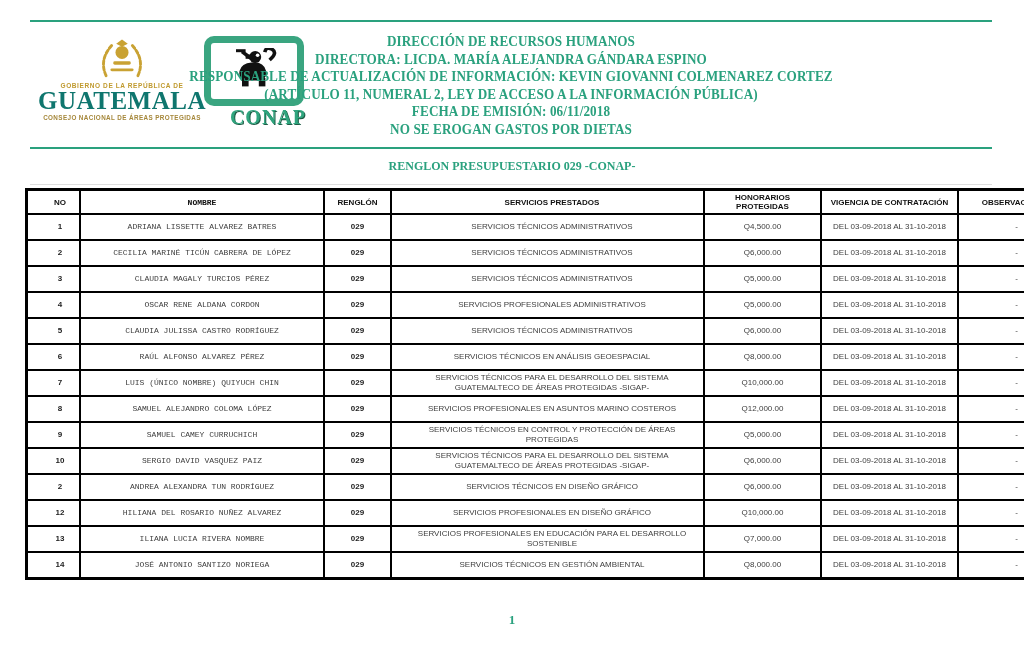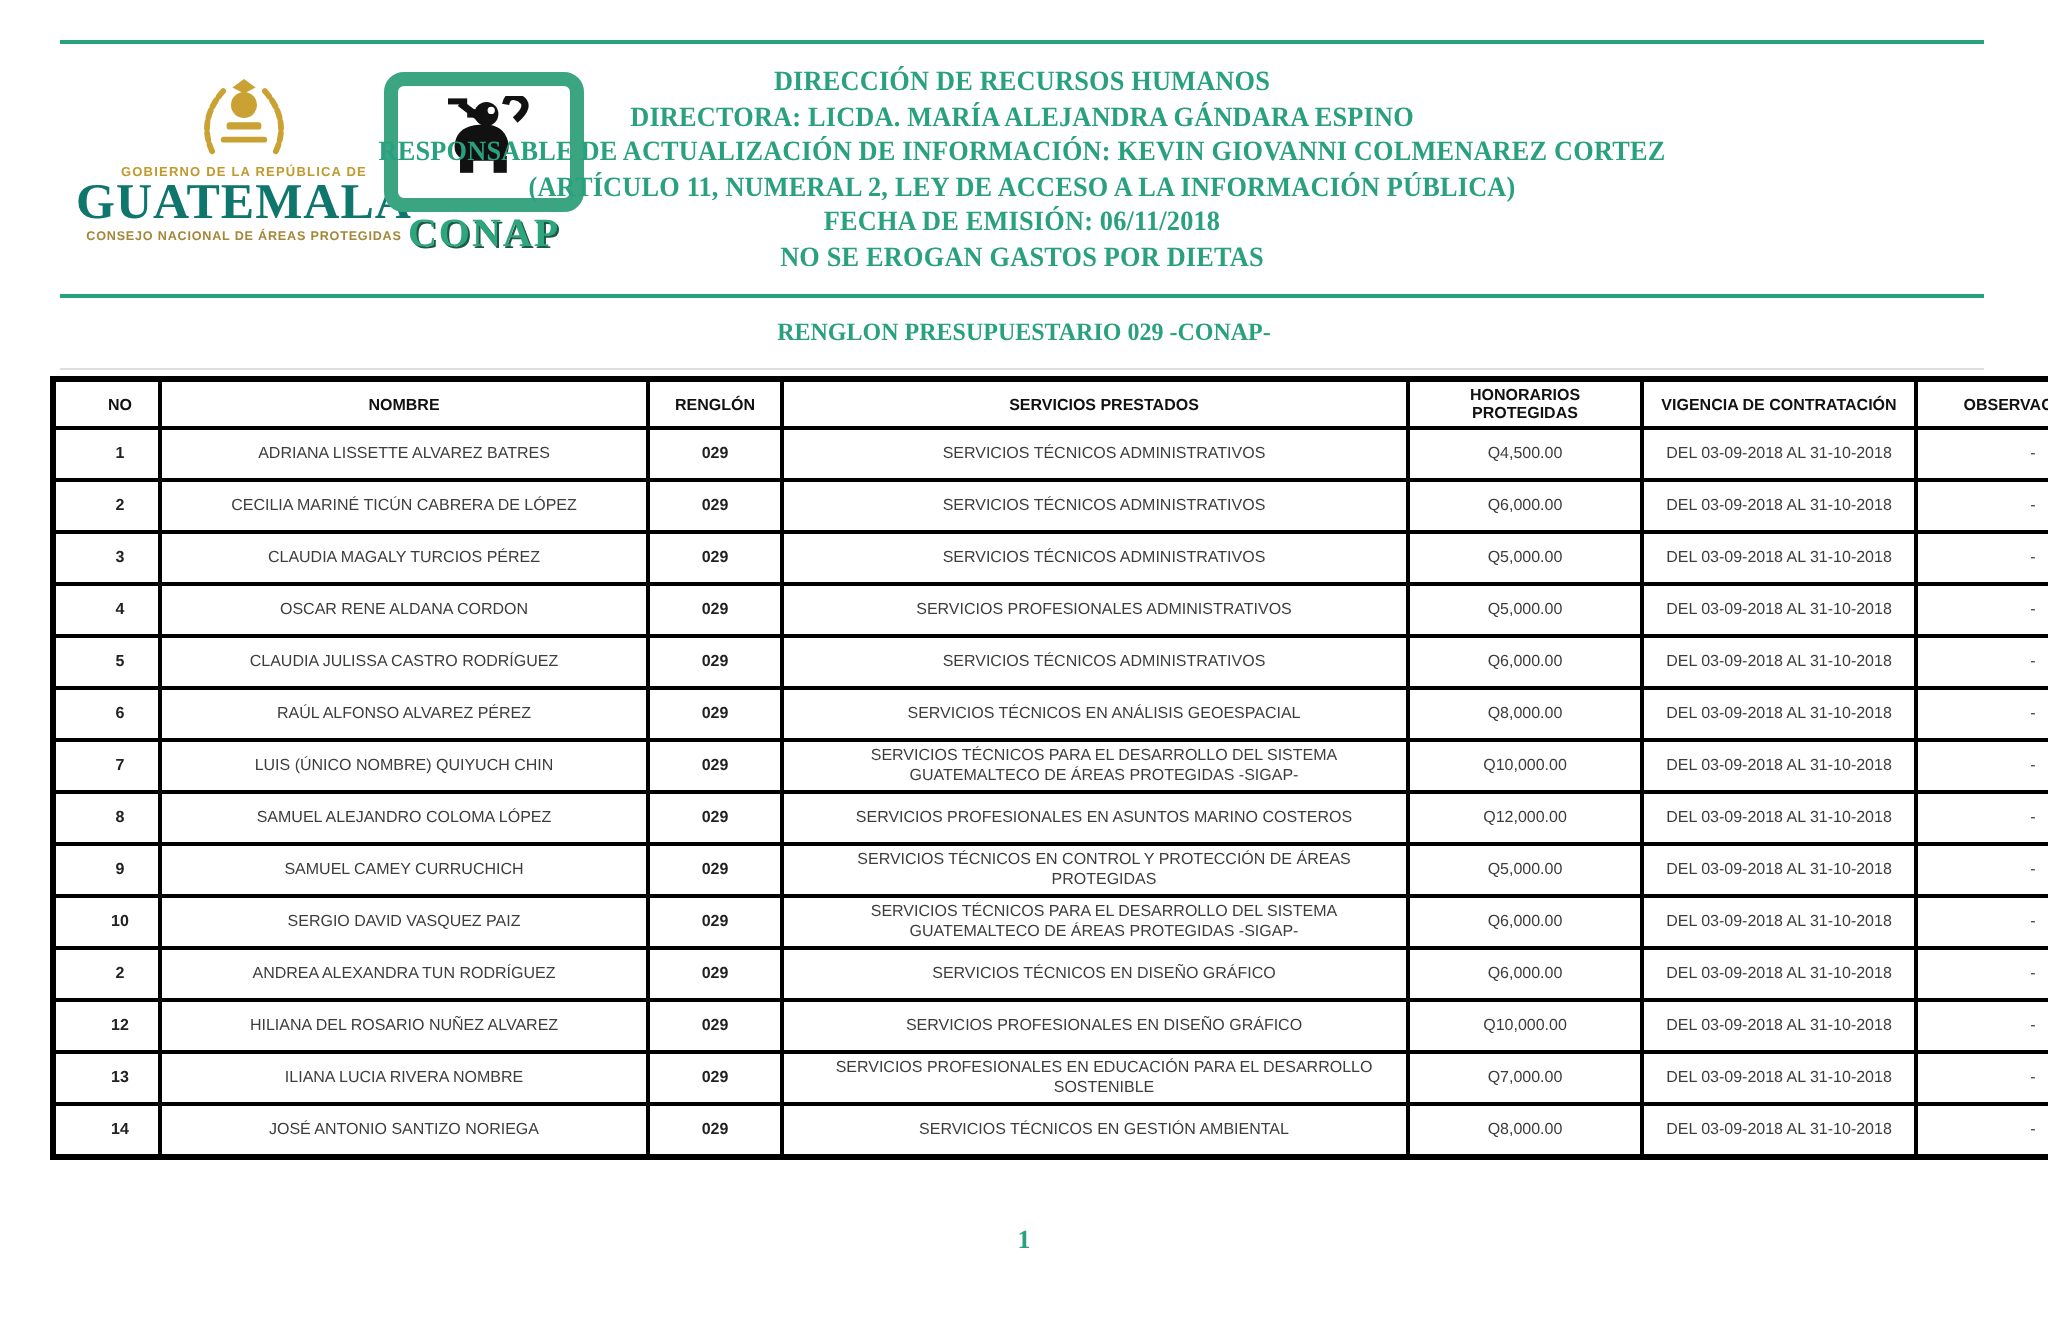--- a/index.html
+++ b/index.html
@@ -15,21 +15,21 @@
   .header-text .hline{transform:scaleX(.94);letter-spacing:.1px;}
 
   
   .gt-logo{position:absolute;left:8px;top:16px;width:168px;text-align:center;}
   .gt-top{font-size:6.5px;font-weight:bold;color:#c09a2e;letter-spacing:.6px;margin-top:-2px;}
   .gt-main{font-family:"Liberation Serif",serif;font-weight:bold;font-size:25px;
            color:#0f766e;letter-spacing:.5px;line-height:24px;}
   .gt-bottom{font-size:6.3px;font-weight:bold;color:#a5873a;letter-spacing:.4px;margin-top:1px;}
 
   
-  .conap-logo{position:absolute;left:160px;top:14px;width:104px;text-align:center;}
+  .conap-logo{position:absolute;left:172px;top:14px;width:104px;text-align:right;}
   .conap-frame{margin:0 auto;width:86px;height:56px;border:7px solid #3aa580;border-radius:10px;
                background:#fff;display:flex;align-items:center;justify-content:center;}
   .conap-word{font-family:"Liberation Serif",serif;font-weight:bold;font-size:20px;color:#2fa57e;
               letter-spacing:1px;line-height:20px;margin-top:1px;
               text-shadow:1px 1px 0 #1c5a44;}
 
   
   .doc-title{position:absolute;left:0;right:0;top:159px;text-align:center;color:#2aa17e;
              font-family:"Liberation Serif",serif;font-weight:bold;font-size:12.5px;
              transform:scaleX(.96);}
@@ -37,21 +37,21 @@
 
   
   table.personnel{position:absolute;left:25px;top:188px;width:970px;border-collapse:collapse;
                   table-layout:fixed;border:3px solid #000;}
   th,td{border:2px solid #000;text-align:center;vertical-align:middle;
         padding:2px 3px;overflow:hidden;}
   th{font-size:8px;font-weight:bold;color:#111;height:16px;}
   td{font-size:8px;color:#3d3d3d;height:20px;line-height:10px;}
   td.col-no,td.col-renglon{font-weight:bold;color:#222;}
   .col-no{width:32px;padding-left:16px;}
-  .col-nombre{width:236px;}
+  .col-nombre{width:236px;font-family:Liberation Mono, monospace;}
   .col-renglon{width:59px;margin-left:25px;}
   .col-servicios{width:296px;padding-left:12px;}
   .col-honorarios{width:109px;}
   .col-vigencia{width:129px;}
   .col-observaciones{width:109px;}
 
   
   .footer-page{position:absolute;left:0;right:0;top:612px;text-align:center;color:#2aa17e;
                font-family:"Liberation Serif",serif;font-weight:bold;font-size:13px;}
 </style>

